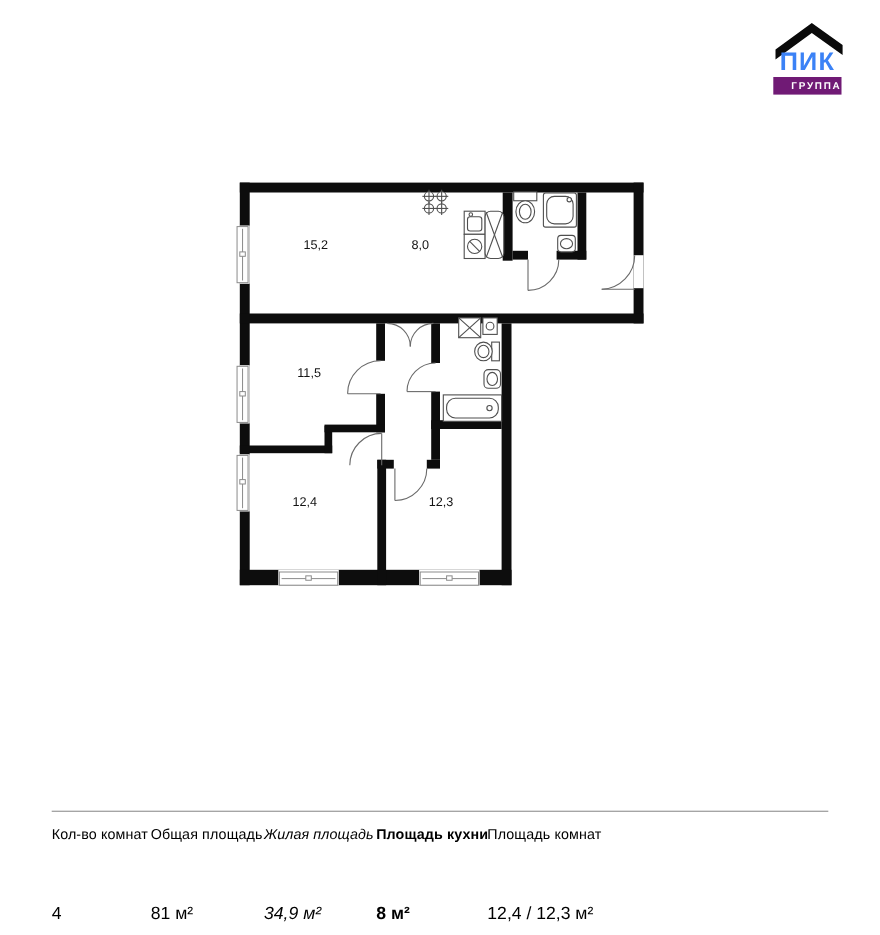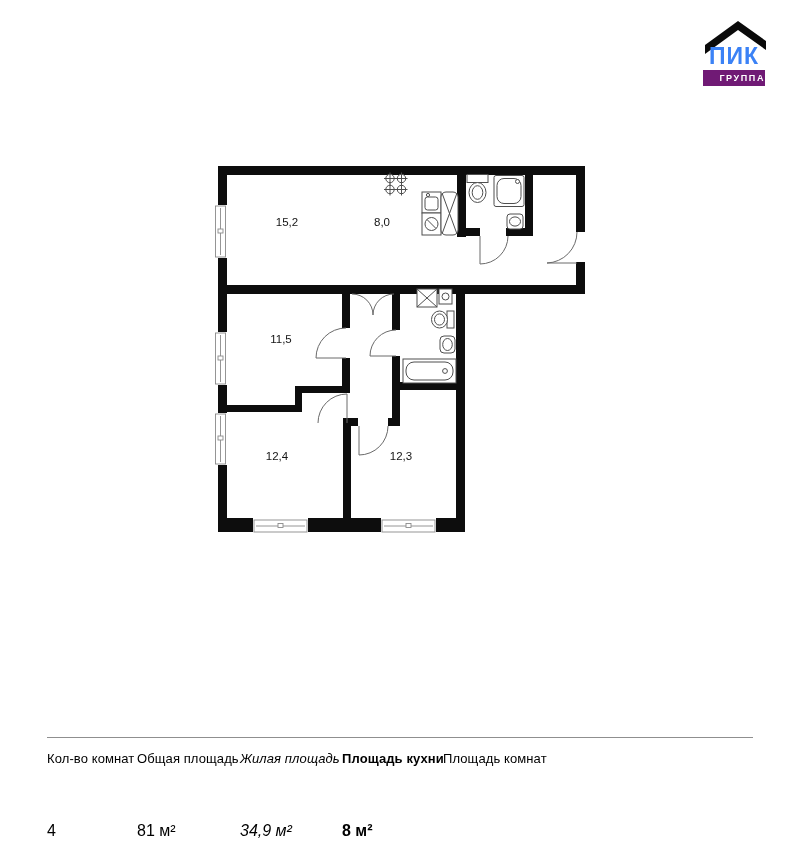--- a/index.html
+++ b/index.html
@@ -238,16 +238,17 @@
   <div class="spec-col c4">
     <div class="th">Площадь кухни</div>
     <div class="tv">
       <div>8 м²</div>
         <div></div>
     </div>
   </div>
   <div class="spec-col c5">
     <div class="th">Площадь комнат</div>
     <div class="tv">
+        <div>12,4 / 12,3 м²</div>
     </div>
   </div>
   <div class="spec-rule"></div>
 </div>
 
 </body></html>

